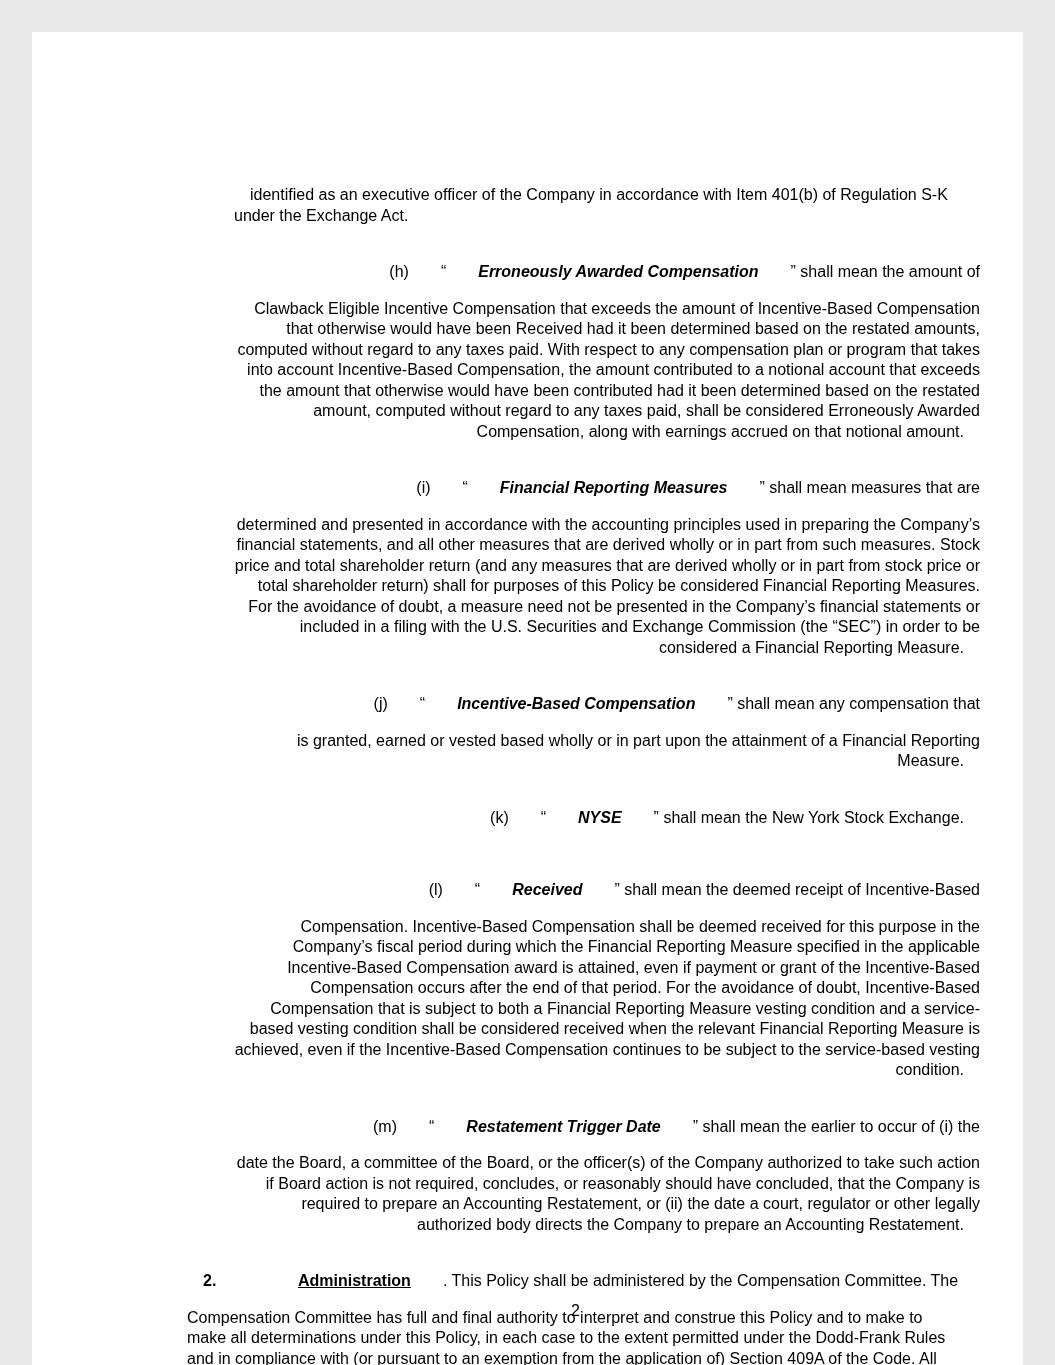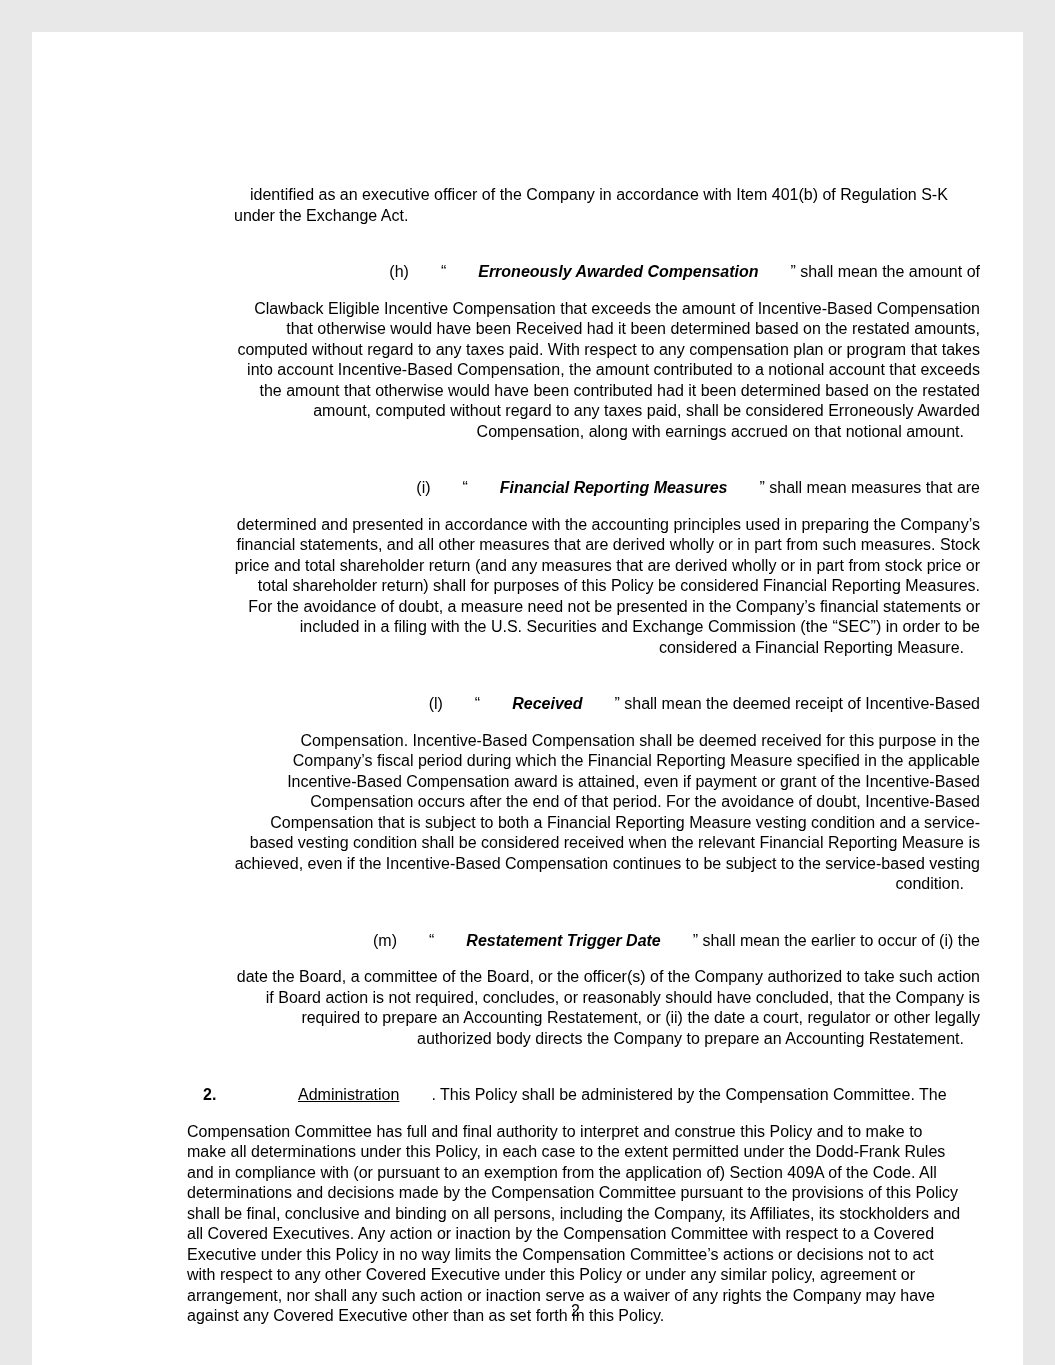--- a/index.html
+++ b/index.html
@@ -30,42 +30,44 @@
     display: inline-block;
     width: 67px;
     text-indent: 0;
   }
   .term { font-weight: bold; font-style: italic; }
   .sec-num {
     display: inline-block;
     width: 63px;
     font-weight: bold;
   }
-  .sec-head { font-weight: normal; text-decoration: underline; }
+  .sec-head { font-weight: bold; text-decoration: underline; }
   .page-number {
     position: absolute;
     top: 1253px;
     left: 0;
     width: 100%;
     text-align: center;
   }
 </style>
 </head>
 <body>
 
 <div class="page">
   <div class="content">
 
     <p class="para indented"><span>identified as an executive officer of the Company in accordance with Item 401(b) of Regulation S-K under the Exchange Act.</span></p>
 
     <p class="para indented def"><span class="label-box">(h)</span><span>“</span><span class="term">Erroneously Awarded Compensation</span><span>” shall mean the amount of Clawback Eligible Incentive Compensation that exceeds the amount of Incentive-Based Compensation that otherwise would have been Received had it been determined based on the restated amounts, computed without regard to any taxes paid. With respect to any compensation plan or program that takes into account Incentive-Based Compensation, the amount contributed to a notional account that exceeds the amount that otherwise would have been contributed had it been determined based on the restated amount, computed without regard to any taxes paid, shall be considered Erroneously Awarded Compensation, along with earnings accrued on that notional amount.</span></p>
 
     <p class="para indented def"><span class="label-box">(i)</span><span>“</span><span class="term">Financial Reporting Measures</span><span>” shall mean measures that are determined and presented in accordance with the accounting principles used in preparing the Company’s financial statements, and all other measures that are derived wholly or in part from such measures. Stock price and total shareholder return (and any measures that are derived wholly or in part from stock price or total shareholder return) shall for purposes of this Policy be considered Financial Reporting Measures. For the avoidance of doubt, a measure need not be presented in the Company’s financial statements or included in a filing with the U.S. Securities and Exchange Commission (the “SEC”) in order to be considered a Financial Reporting Measure.</span></p>
 
+    <p class="para indented def"><span class="label-box">(j)</span><span>“</span><span class="term">Incentive-Based Compensation</span><span>” shall mean any compensation that is granted, earned or vested based wholly or in part upon the attainment of a Financial Reporting Measure.</span></p>
 
+    <p class="para indented def"><span class="label-box">(k)</span><span>“</span><span class="term">NYSE</span><span>” shall mean the New York Stock Exchange.</span></p>
 
     <p class="para indented def"><span class="label-box">(l)</span><span>“</span><span class="term">Received</span><span>” shall mean the deemed receipt of Incentive-Based Compensation. Incentive-Based Compensation shall be deemed received for this purpose in the Company’s fiscal period during which the Financial Reporting Measure specified in the applicable Incentive-Based Compensation award is attained, even if payment or grant of the Incentive-Based Compensation occurs after the end of that period. For the avoidance of doubt, Incentive-Based Compensation that is subject to both a Financial Reporting Measure vesting condition and a service-based vesting condition shall be considered received when the relevant Financial Reporting Measure is achieved, even if the Incentive-Based Compensation continues to be subject to the service-based vesting condition.</span></p>
 
     <p class="para indented def"><span class="label-box">(m)</span><span>“</span><span class="term">Restatement Trigger Date</span><span>” shall mean the earlier to occur of (i) the date the Board, a committee of the Board, or the officer(s) of the Company authorized to take such action if Board action is not required, concludes, or reasonably should have concluded, that the Company is required to prepare an Accounting Restatement, or (ii) the date a court, regulator or other legally authorized body directs the Company to prepare an Accounting Restatement.</span></p>
 
     <p class="para"><span class="sec-num">2.</span><span class="sec-head">Administration</span><span>. This Policy shall be administered by the Compensation Committee. The Compensation Committee has full and final authority to interpret and construe this Policy and to make to make all determinations under this Policy, in each case to the extent permitted under the Dodd-Frank Rules and in compliance with (or pursuant to an exemption from the application of) Section 409A of the Code. All determinations and decisions made by the Compensation Committee pursuant to the provisions of this Policy shall be final, conclusive and binding on all persons, including the Company, its Affiliates, its stockholders and all Covered Executives. Any action or inaction by the Compensation Committee with respect to a Covered Executive under this Policy in no way limits the Compensation Committee’s actions or decisions not to act with respect to any other Covered Executive under this Policy or under any similar policy, agreement or arrangement, nor shall any such action or inaction serve as a waiver of any rights the Company may have against any Covered Executive other than as set forth in this Policy.</span></p>
 
   </div>
 
   <div class="page-number">2</div>

